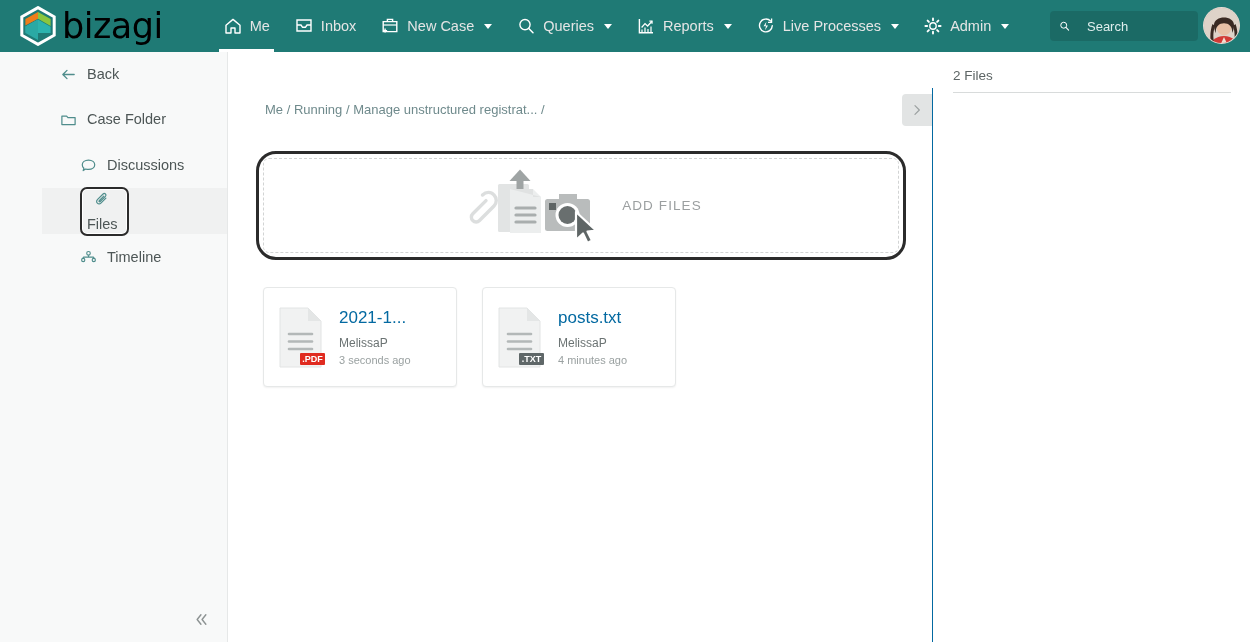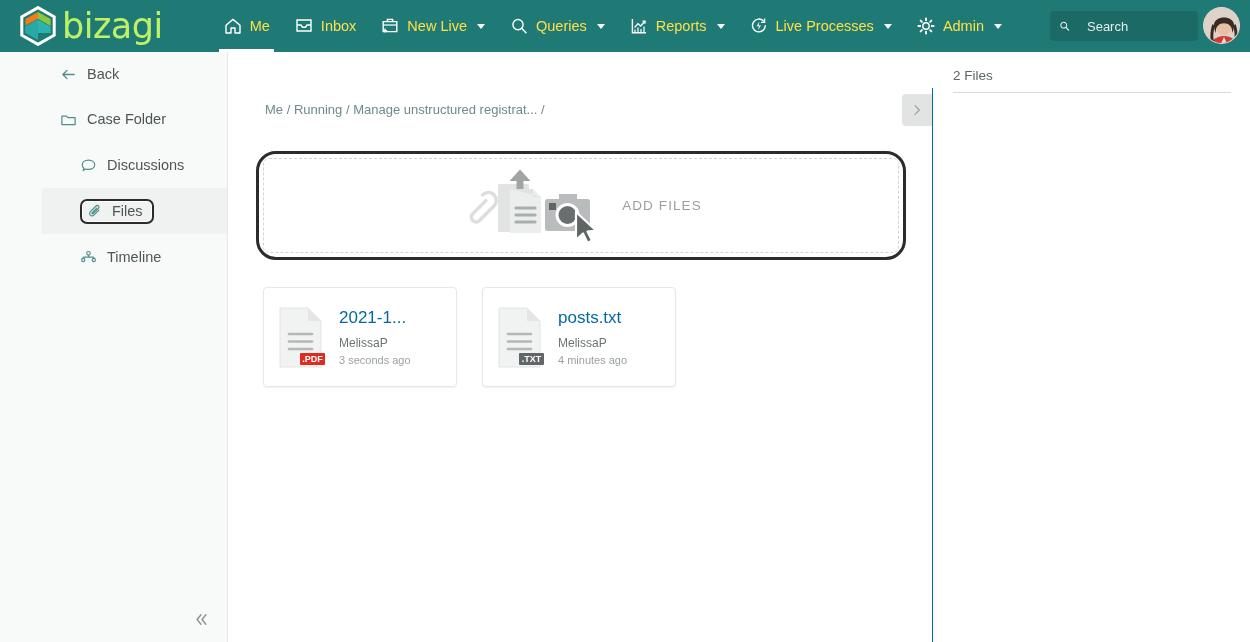--- a/index.html
+++ b/index.html
@@ -13,30 +13,30 @@
   
   .topbar {
     position: absolute; left: 0; top: 0;
     width: 1250px; height: 52px;
     background: #1f7a75;
     display: flex; align-items: center;
   }
   .logo-wrap { display: flex; align-items: center; margin-left: 20px; }
   .logo-mark { width: 36px; height: 40px; flex: none; }
   .logo-text {
-    color: #bef264; font-size: 35px; letter-spacing: -0.5px;
+    color: #000000; font-size: 35px; letter-spacing: -0.5px;
     margin-left: 6px; font-weight: 400; line-height: 1;
     font-family: "DejaVu Sans", sans-serif;
   }
 
   .nav { display: flex; align-items: stretch; height: 52px; margin-left: 48px; }
   .nav-item {
     display: flex; align-items: center; gap: 7px;
     padding: 0 12px; height: 52px;
-    color: #fde047; font-size: 14.5px; cursor: pointer;
+    color: #e5e5e5; font-size: 14.5px; cursor: pointer;
     position: relative; white-space: nowrap;
   }
   .nav-item.active::after {
     content: ""; position: absolute; left: 8px; right: 8px; bottom: 0;
     height: 3px; background: #ffffff;
   }
   .nav-icon { width: 20px; height: 20px; flex: none; display: block; }
   .caret {
     width: 0; height: 0; margin-left: 3px;
     border-left: 4.5px solid transparent;
@@ -79,20 +79,21 @@
     font-size: 14.5px; color: #4d5656; cursor: pointer;
   }
   .side-item.indent { padding-left: 38px; }
   .side-item.selected { background: #f0f1f1; }
   .side-ico { width: 17px; height: 17px; flex: none; display:block; }
   .focus-pill {
     display: inline-flex; align-items: center; gap: 8px;
     border: 2.5px solid #2b2b2b; border-radius: 7px;
     padding: 2px 9px 2px 5px;
     box-shadow: 0 0 0 1px #ffffff inset;
+    flex-direction: column;
   }
   .collapse-btn {
     position: absolute; left: 188px; bottom: 10px;
     width: 26px; height: 26px; display: flex;
     align-items: center; justify-content: center; cursor: pointer;
   }
 
   
   .main {
     position: absolute; left: 229px; top: 52px;
@@ -193,21 +194,21 @@
       <span>Inbox</span>
     </div>
 
     <div class="nav-item">
       <svg class="nav-icon" viewBox="0 0 20 20">
         <path d="M3.2 5.6 H16.8 V15.6 H3.2 Z" fill="none" stroke="#fff" stroke-width="1.4"></path>
         <path d="M7.4 5.6 V3.4 H12.6 V5.6" fill="none" stroke="#fff" stroke-width="1.4"></path>
         <path d="M3.2 9 H16.8" stroke="#fff" stroke-width="1.2"></path>
         <path d="M5.1 16.6 V12.6 M3.1 14.6 H7.1" stroke="#fff" stroke-width="1.4"></path>
       </svg>
-      <span>New Live</span>
+      <span>New Case</span>
       <span class="caret"></span>
     </div>
 
     <div class="nav-item">
       <svg class="nav-icon" viewBox="0 0 20 20">
         <circle cx="9" cy="8.6" r="5.1" fill="none" stroke="#fff" stroke-width="1.4"></circle>
         <path d="M12.8 12.5 17 16.8" stroke="#fff" stroke-width="1.5" stroke-linecap="round"></path>
       </svg>
       <span>Queries</span>
       <span class="caret"></span>

